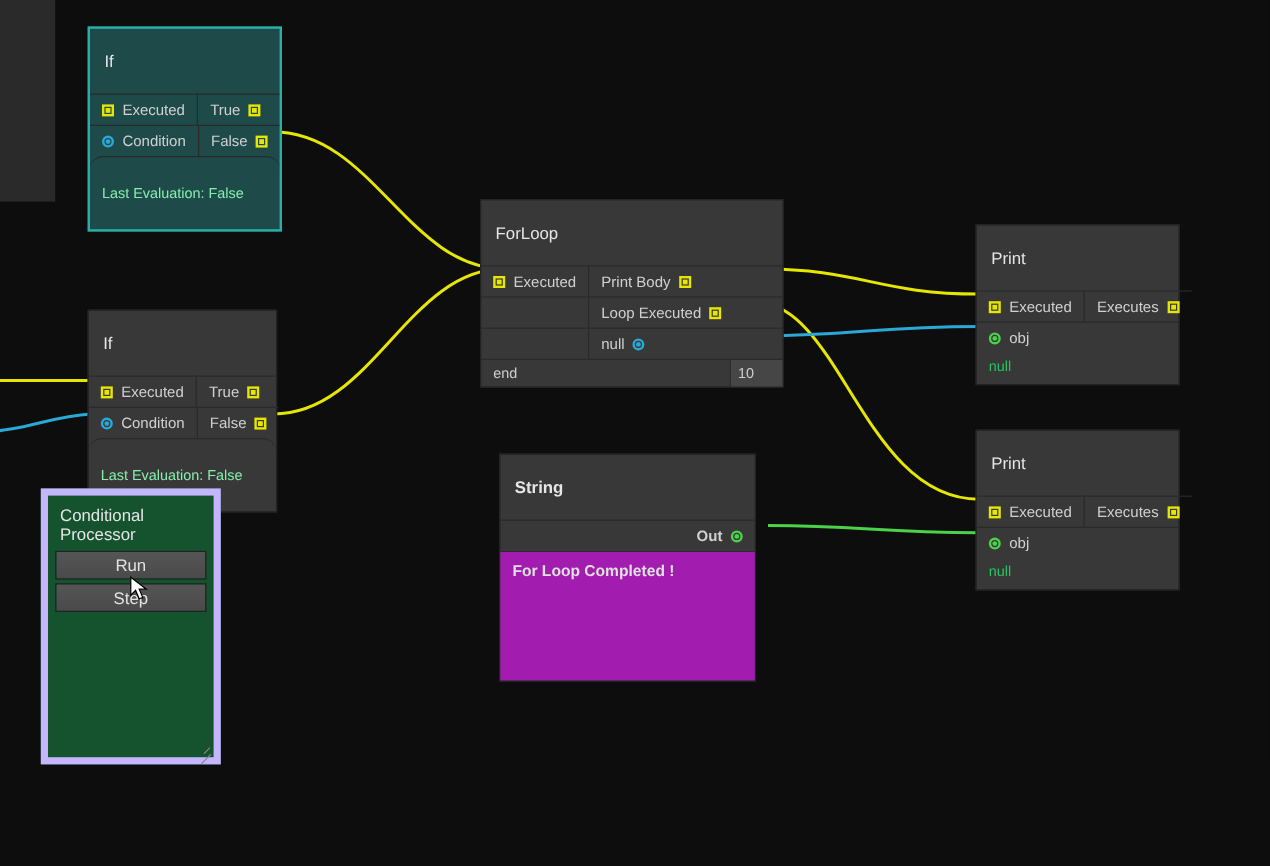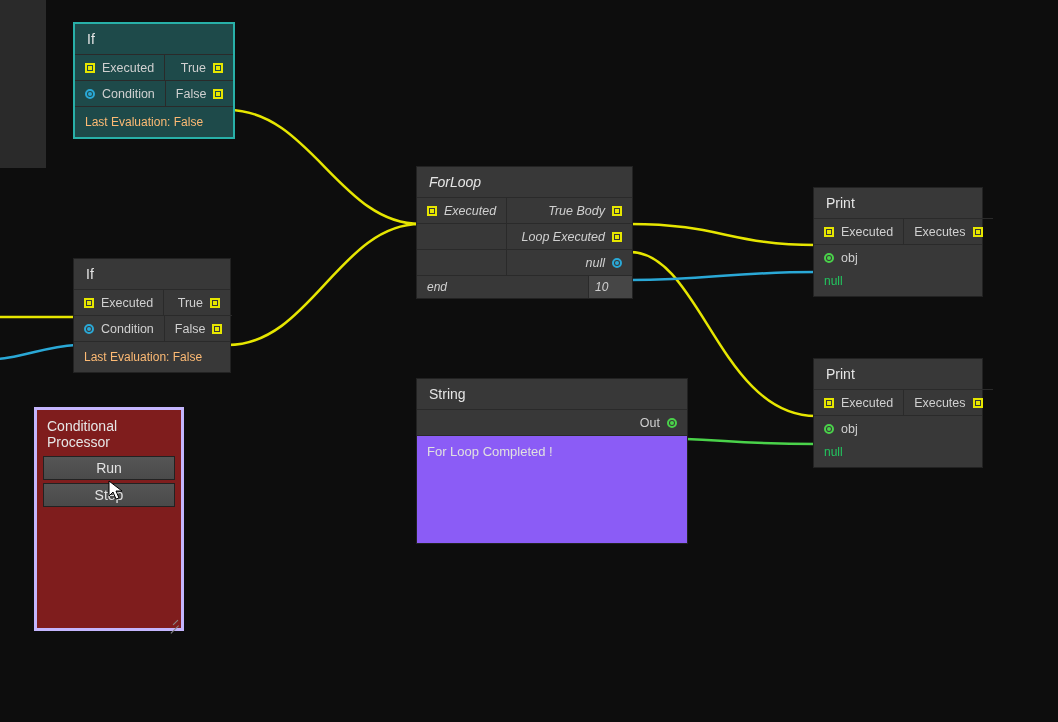--- a/index.html
+++ b/index.html
@@ -24,38 +24,38 @@
     position: absolute;
     background: #383838;
     border: 1px solid #222;
     z-index: 2;
   }
   .node.selected {
     background: #1e4a4a;
     border: 2px solid #28b0a8;
   }
   .node-title {
-    padding: 7px 12px;
+    padding: 19px 12px;
     color: #e6e6e6;
     font-size: 14px;
   }
   .port-row {
     display: flex;
     align-items: stretch;
   }
   .port-cell {
     display: flex;
     align-items: center;
     padding: 5px 10px;
     gap: 7px;
     min-height: 26px;
     border-top: 1px solid #2a2a2a;
   }
   .port-cell.left { justify-content: flex-start; flex: 1; border-right: 1px solid #2a2a2a; }
-  .port-cell.right { justify-content: flex-end; flex: 1; }
+  .port-cell.right { flex: 1; }
   .port-cell.single-right { justify-content: flex-end; width: 100%; }
   .port-label { color: #d0d0d0; font-size: 12.5px; white-space: nowrap; }
   .port-exec {
     width: 10px; height: 10px;
     border: 2px solid #e6e600;
     background: transparent;
     display: inline-flex;
     align-items: center;
     justify-content: center;
     flex-shrink: 0;
@@ -69,24 +69,25 @@
     background: transparent;
     display: inline-flex;
     align-items: center;
     justify-content: center;
     flex-shrink: 0;
   }
   .port-data .inner { width: 4px; height: 4px; border-radius: 50%; background: #2aa8d6; }
   .port-data.green { border-color: #4ad24a; }
   .port-data.green .inner { background: #4ad24a; }
   .node-footer {
-    padding: 8px 10px;
+    padding: 23px 10px;
     border-top: 1px solid #2a2a2a;
     font-size: 12px;
-    color: #fdba74;
+    color: #86efac;
+    border-radius: 11px;
   }
   .field-row {
     display: flex;
     align-items: center;
     border-top: 1px solid #2a2a2a;
   }
   .field-label {
     flex: 1;
     padding: 4px 10px;
     font-size: 12px;
@@ -96,27 +97,27 @@
     padding: 4px 6px;
     background: #464646;
     font-size: 12px;
     border-left: 1px solid #2a2a2a;
   }
   .string-body {
     padding: 8px 10px;
     font-size: 13px;
     color: #e0e0e0;
     border-top: 1px solid #2a2a2a;
-    background: #8b5cf6;
+    background: #a21caf;
     height: 108px;
   }
   .panel {
     position: absolute;
-    background: #7f1d1d;
-    border: 3px solid #c4b5fd;
+    background: #14532d;
+    border: 6px solid #c4b5fd;
     z-index: 3;
     padding: 6px;
   }
   .panel-title {
     color: #e6e6e6;
     font-size: 14px;
     padding: 2px 4px 6px 4px;
   }
   .panel-btn {
     display: block;
@@ -250,31 +251,31 @@
     <div class="port-cell right">
       <span class="port-label">False</span>
       <span class="port-exec out">
           <span class="inner"></span>
         </span>
     </div>
   </div>
   <div class="node-footer">Last Evaluation: False</div>
 </div>
 
-<div class="node" style="left:416px; top:166px; width:217px;font-style:italic;">
+<div class="node" style="left:400px; top:166px; width:253px;">
   <div class="node-title">ForLoop</div>
   <div class="port-row">
     <div class="port-cell left" style="flex:0 0 90px;">
       <span class="port-exec">
           <span class="inner"></span>
         </span>
       <span class="port-label">Executed</span>
     </div>
     <div class="port-cell right">
-      <span class="port-label">True Body</span>
+      <span class="port-label">Print Body</span>
       <span class="port-exec out">
           <span class="inner"></span>
         </span>
     </div>
   </div>
   <div class="port-row">
     <div class="port-cell left" style="flex:0 0 90px; border-right:1px solid #2a2a2a;"></div>
     <div class="port-cell right">
       <span class="port-label">Loop Executed</span>
       <span class="port-exec out">
@@ -290,21 +291,21 @@
           <span class="inner"></span>
         </span>
     </div>
   </div>
   <div class="field-row">
     <div class="field-label">end</div>
     <div class="field-value">10</div>
   </div>
 </div>
 
-<div class="node" style="left:416px; top:378px; width:272px;">
+<div class="node" style="left:416px; top:378px; width:214px;font-weight:bold;">
   <div class="node-title">String</div>
   <div class="port-row">
     <div class="port-cell single-right">
       <span class="port-label">Out</span>
       <span class="port-data green">
           <span class="inner"></span>
         </span>
     </div>
   </div>
   <div class="string-body">For Loop Completed !</div>

